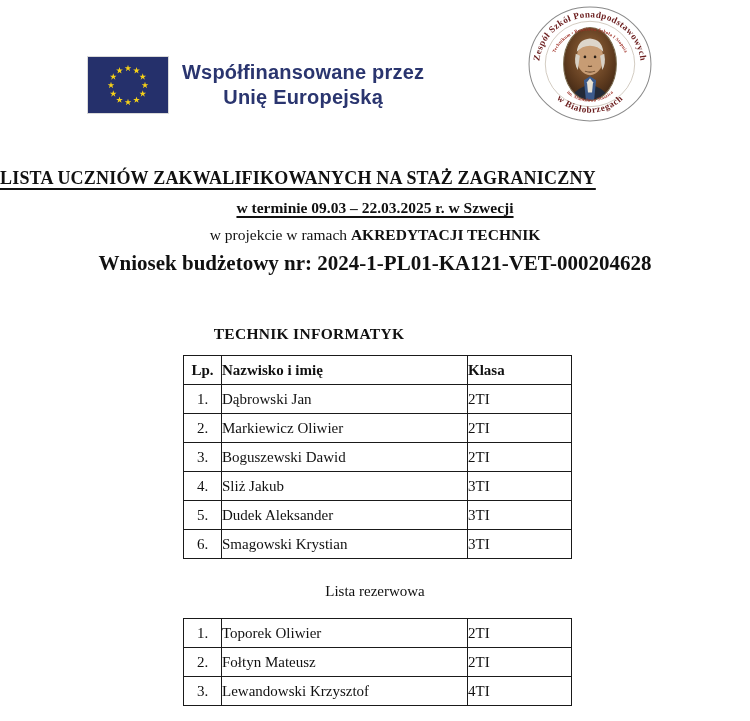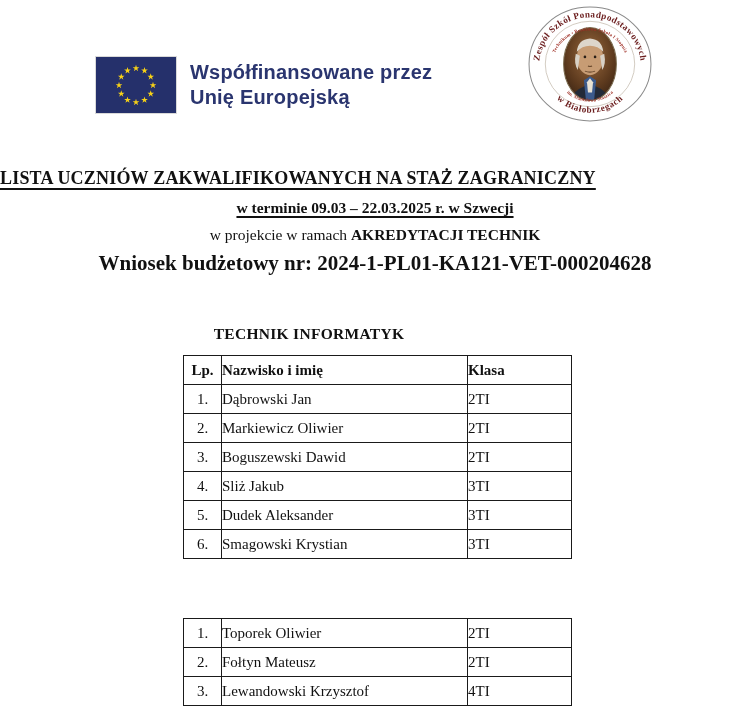--- a/index.html
+++ b/index.html
@@ -1,20 +1,20 @@
 <!DOCTYPE html>
 <html style="--flag-bg: #25306b; --star-yellow: #f7d117; --eu-text: #2a356f; --seal-text: #6b1d1d; --seal-inner-text: #a03026; --table-border: #1a1a1a;"><head>
 <meta charset="utf-8">
 <style>
   html,body{margin:0;padding:0;background:#ffffff;}
   .page{position:relative;width:750px;height:721px;background:#ffffff;overflow:hidden;
         font-family:"Liberation Serif",serif;color:#111;}
 
   
-  .eu-logo{position:absolute;left:96px;top:57px;display:flex;align-items:center;}
+  .eu-logo{position:absolute;left:88px;top:57px;display:flex;align-items:center;text-align:center;}
   .eu-flag{width:80px;height:56px;display:block;box-shadow:0 0 0 1px rgba(0,0,0,.15);}
   .eu-text{margin-left:14px;font-family:"Liberation Sans",sans-serif;font-weight:bold;
            font-size:20px;line-height:25px;color:var(--eu-text,#2a356f);letter-spacing:.2px;}
 
   
   .seal{position:absolute;left:527px;top:5px;width:126px;height:118px;}
 
   
   .doc-title{position:absolute;left:0;top:168px;width:750px;
              font-weight:bold;font-size:18px;letter-spacing:.2px;
@@ -164,20 +164,21 @@
           <td class="col-klasa">3TI</td>
         </tr>
         <tr>
           <td class="col-lp">6.</td>
           <td class="col-name">Smagowski Krystian</td>
           <td class="col-klasa">3TI</td>
         </tr>
       </tbody>
   </table>
 
+  <div class="reserve-label">Lista rezerwowa</div>
   <table class="tbl reserve">
     <tbody>
         <tr>
           <td class="col-lp">1.</td>
           <td class="col-name">Toporek Oliwier</td>
           <td class="col-klasa">2TI</td>
         </tr>
         <tr>
           <td class="col-lp">2.</td>
           <td class="col-name">Fołtyn Mateusz</td>

